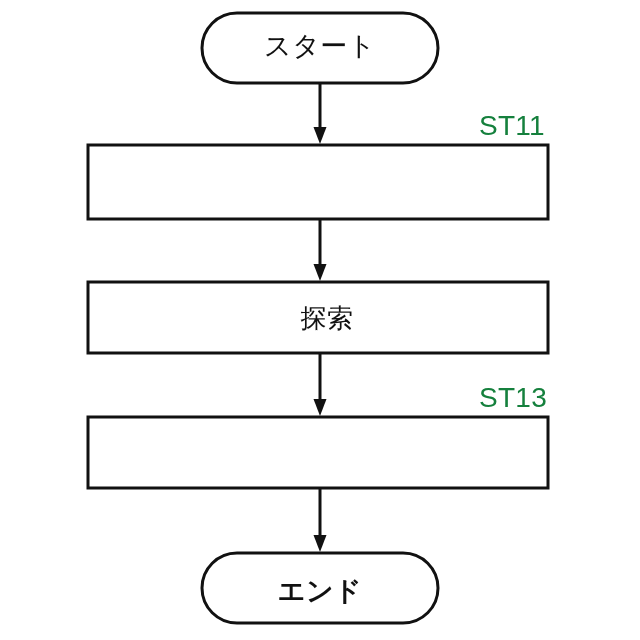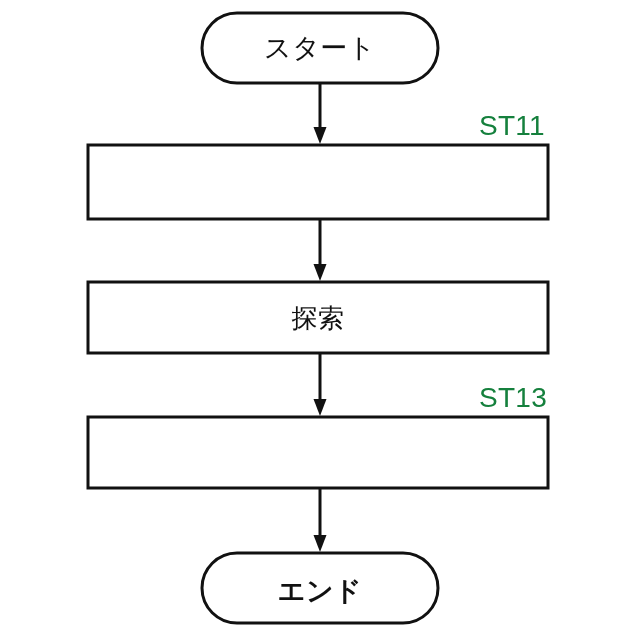--- a/index.html
+++ b/index.html
@@ -48,25 +48,25 @@
   }
   .step-tag {
     position: absolute;
     font-size: 28px;
     line-height: 1;
     color: #15803d;
     letter-spacing: 0.01em;
     white-space: nowrap;
   }
   
-  #start-terminator-label { left: 202px; top: 13px;  width: 236px; height: 70px; }
+  #start-terminator-label { left: 202px; top: 13px;  width: 236px; height: 70px; font-family: Liberation Mono, monospace; }
   #end-terminator-label   { left: 202px; top: 553px; width: 236px; height: 77px; font-weight: bold; }
   
   #process-1-label { left: 88px; top: 145px; width: 460px; height: 74px; }
-  #process-2-label { left: 88px; top: 282px; width: 460px; height: 71px; }
+  #process-2-label { left: 88px; top: 282px; width: 460px; height: 71px; padding-left: 9px; }
   #process-3-label { left: 88px; top: 417px; width: 460px; height: 71px; }
   
   #step-tag-1 { left: 479px; top: 112px; }
   #step-tag-2 { left: 479px; top: 249px; }
   #step-tag-3 { left: 479px; top: 384px; }
 </style>
 </head>
 <body>
 
 <div id="flow-canvas">

